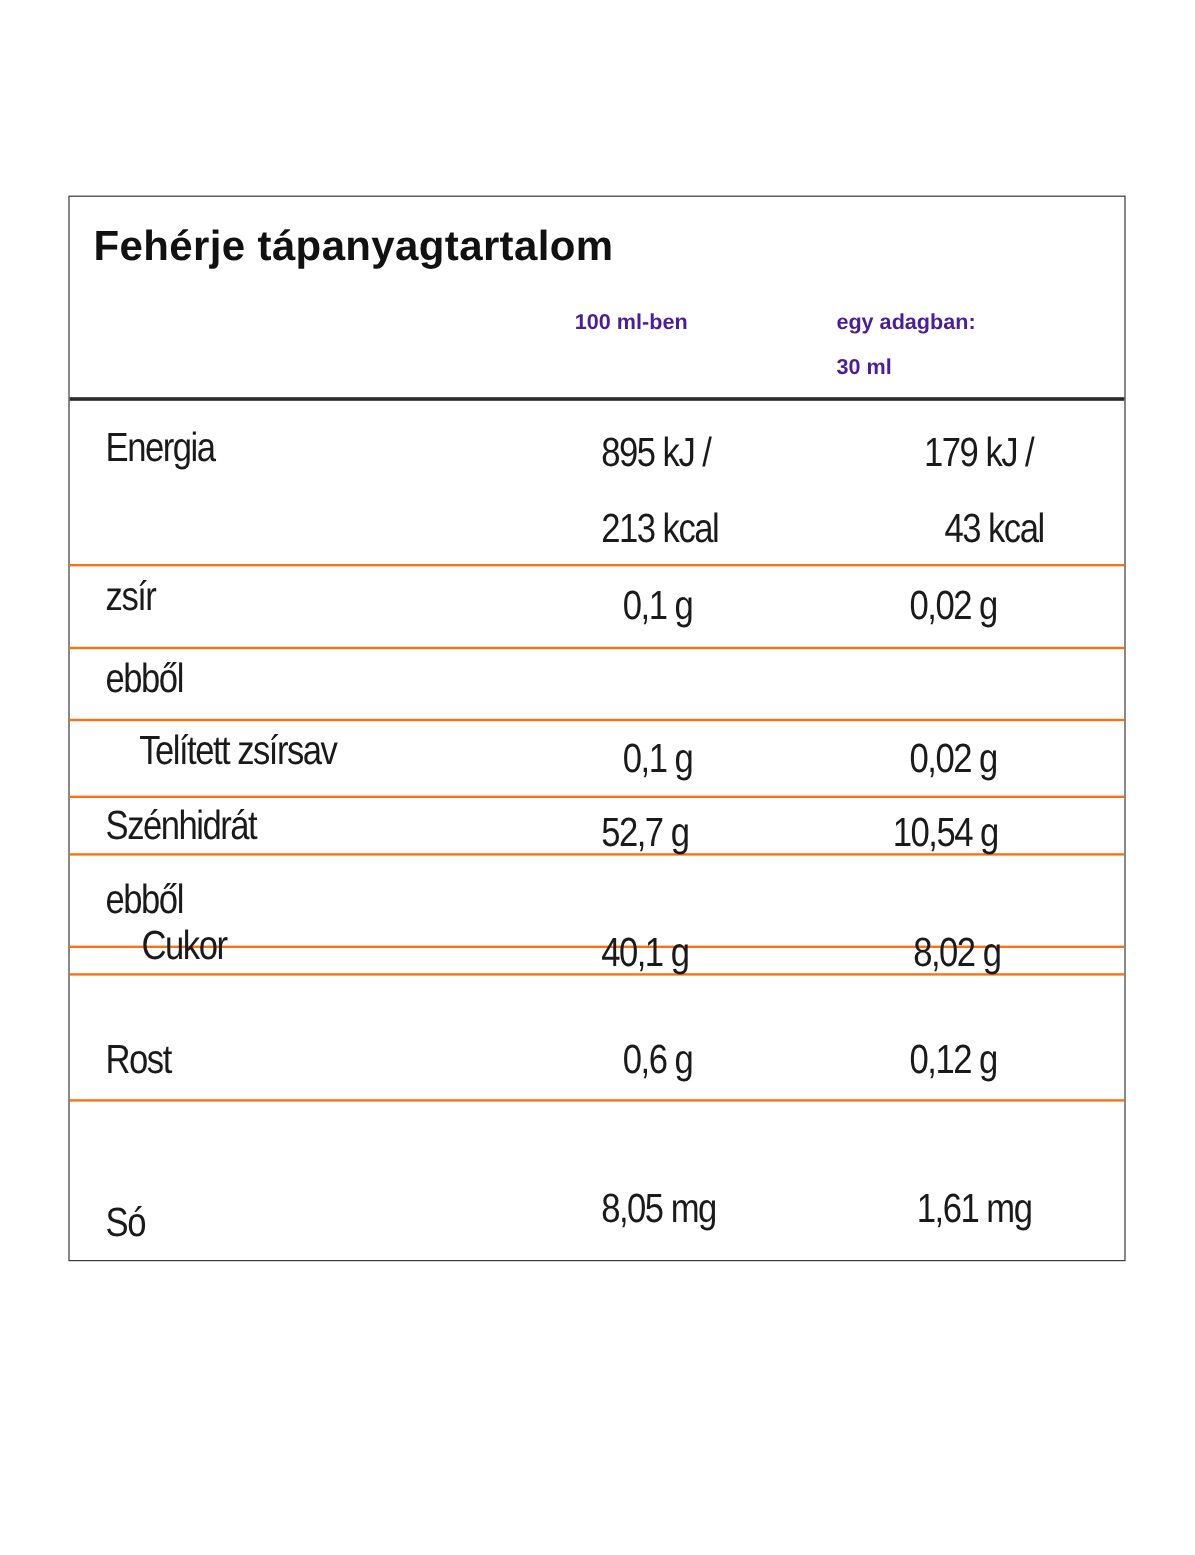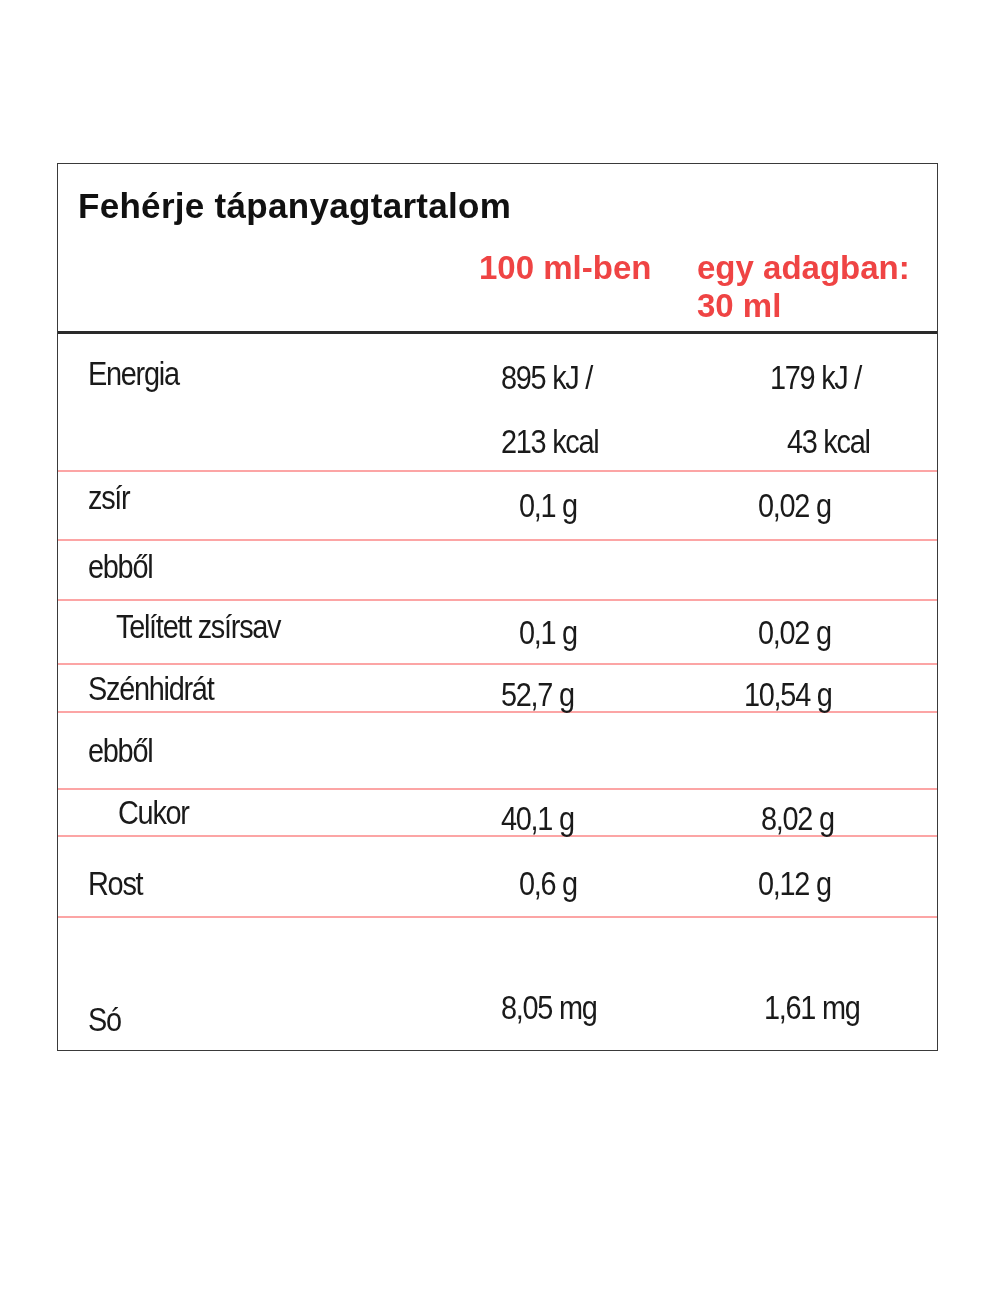--- a/index.html
+++ b/index.html
@@ -12,27 +12,27 @@
       position: absolute; left: 0; top: 0; right: 0; height: 170px;
       border-bottom: 3px solid #2a2a2a; box-sizing: border-box;
     }
     .title {
       position: absolute; left: 20px; top: 22px;
       font-family: "Liberation Sans", sans-serif; font-weight: bold;
       font-size: 35px; color: #111; letter-spacing: 0.3px;
     }
     .col-h {
       position: absolute; font-family: "Liberation Sans", sans-serif;
-      font-weight: bold; font-size: 33px; color: #ef4444; line-height: 38px;
+      font-weight: bold; font-size: 18px; color: #4c1d95; line-height: 38px;
     }
     .col-h1 { left: 421px; top: 85px; }
     .col-h2 { left: 639px; top: 85px; }
     .row {
       position: absolute; left: 0; right: 0; box-sizing: border-box;
-      border-bottom: 2px solid #fca5a5;
+      border-bottom: 2px solid #f97316;
       font-family: "Liberation Sans", sans-serif; color: #1a1a1a;
     }
     .row:last-child { border-bottom: none; }
     .row .label, .row .v1, .row .v2 {
       position: absolute; font-size: 34px; letter-spacing: -1.5px;
       transform: scaleX(0.85); transform-origin: left top; white-space: nowrap;
     }
     .row .label { left: 30px; }
     .row .label.indent { left: 58px; }
     .row .v1 { left: 443px; }
@@ -78,21 +78,21 @@
   <div class="row" style="top:501px;height:48px;">
     <span class="label" style="top:4px;">Szénhidrát</span>
     <span class="v1" style="top:10px;">52,7 g</span>
     <span class="v2" style="top:10px;left:686px;">10,54 g</span>
   </div>
 
   <div class="row" style="top:561px;height:65px;">
     <span class="label" style="top:6px;">ebből</span>
   </div>
 
-  <div class="row" style="top:626px;height:47px;">
+  <div class="row" style="top:602px;height:47px;">
     <span class="label" style="top:3px;left:60px;">Cukor</span>
     <span class="v1" style="top:9px;">40,1 g</span>
     <span class="v2" style="top:9px;left:703px;">8,02 g</span>
   </div>
 
   <div class="row" style="top:686px;height:68px;">
     <span class="label" style="top:14px;">Rost</span>
     <span class="v1" style="top:14px;left:461px;">0,6 g</span>
     <span class="v2" style="top:14px;">0,12 g</span>
   </div>

